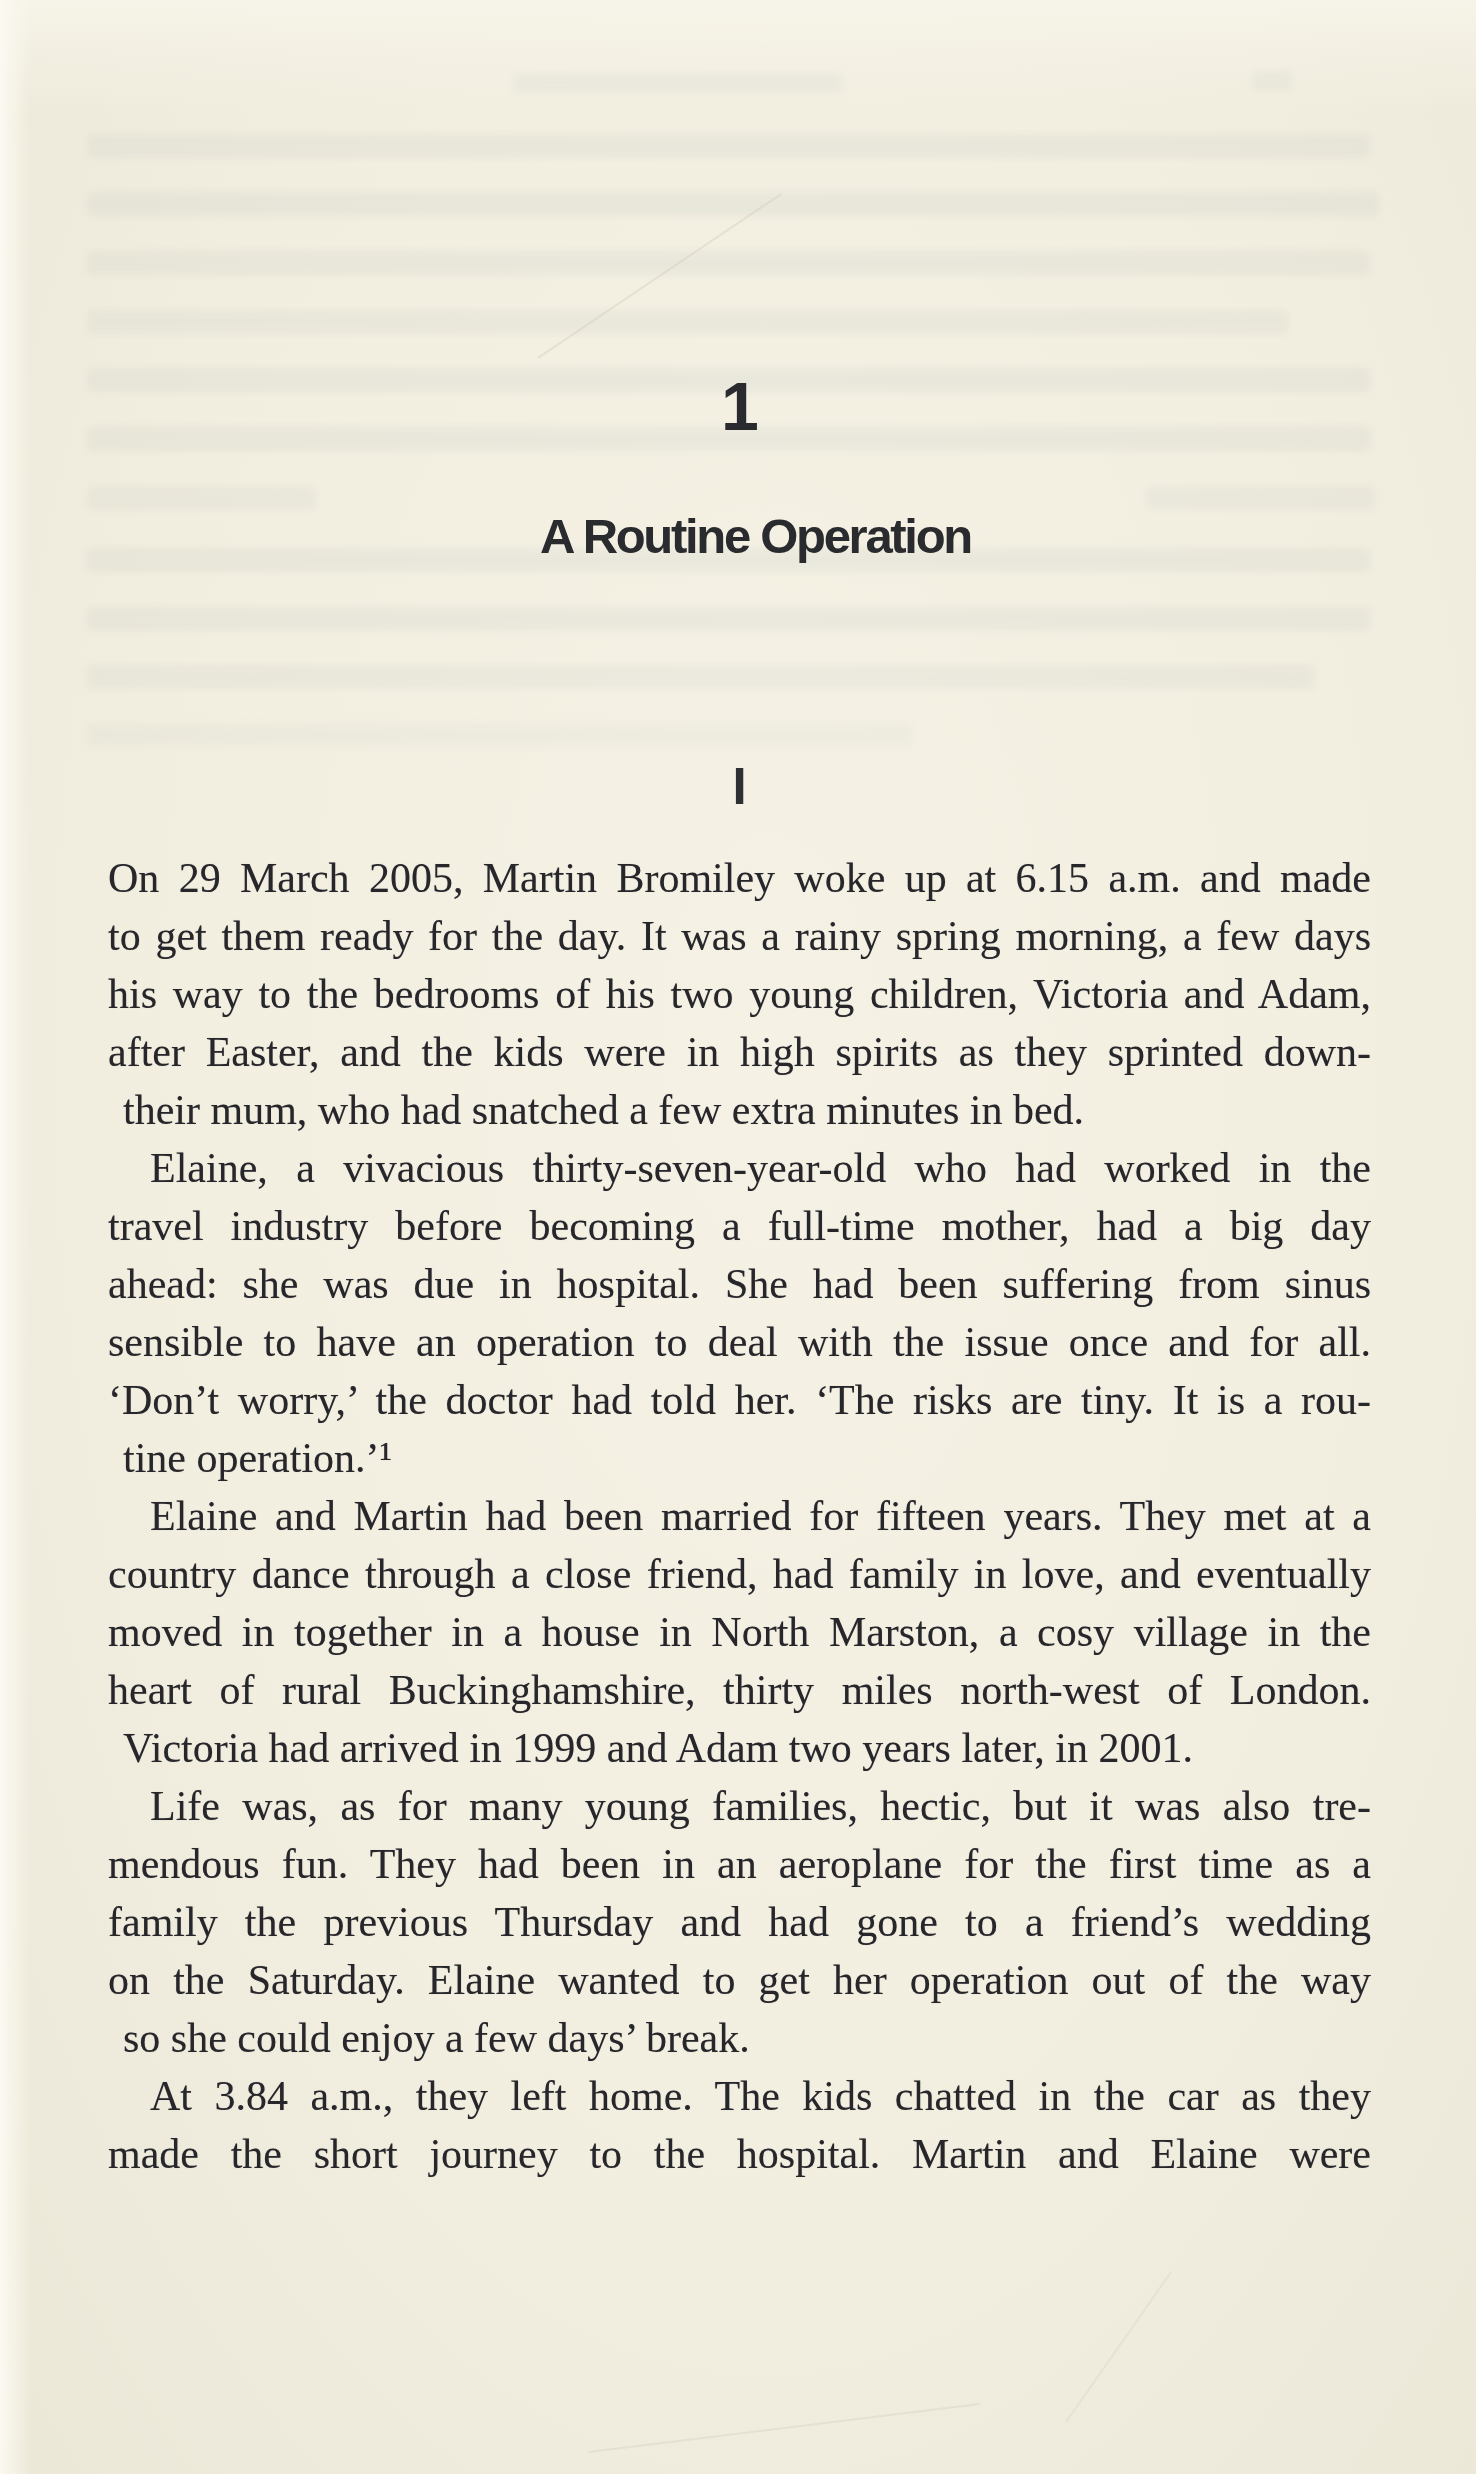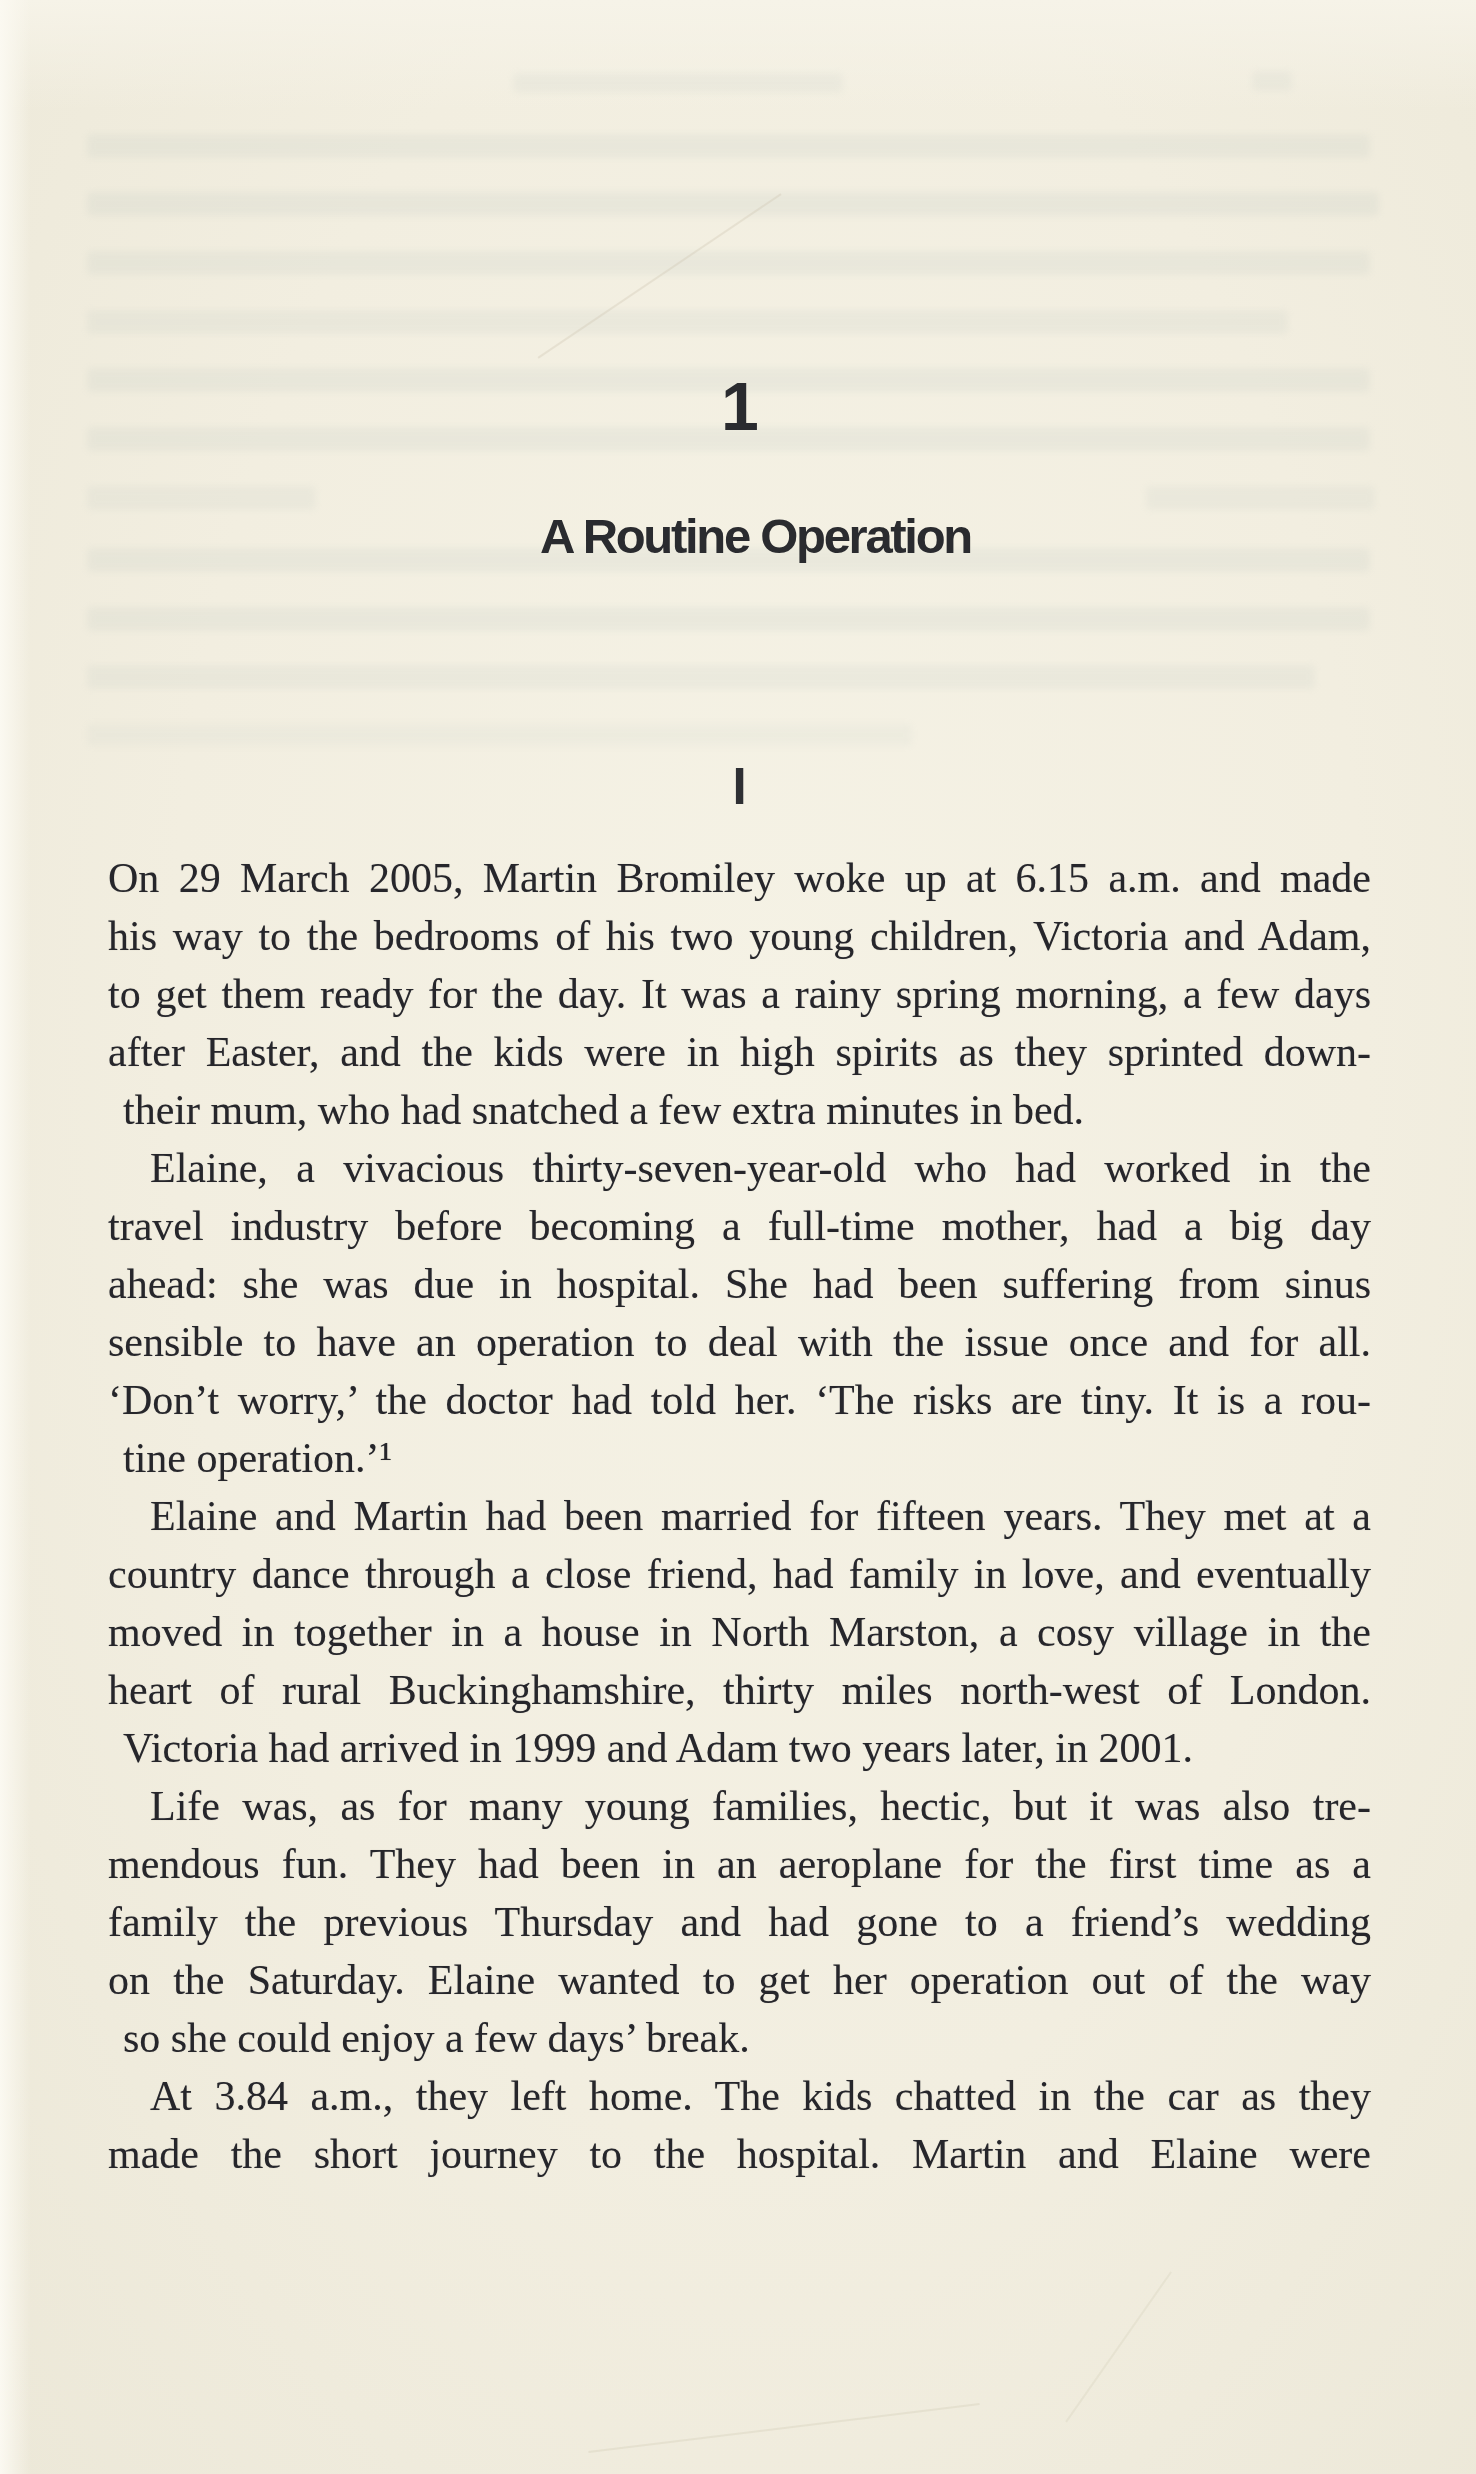--- a/index.html
+++ b/index.html
@@ -127,22 +127,22 @@
   <div class="scratch" style="left:1027px;top:2346px; width:183px; transform:rotate(-55deg); opacity:0.25;"></div>
 
   <div class="chapter-number">1</div>
 
   <h1 class="chapter-title">A Routine Operation</h1>
 
   <div class="section-marker">I</div>
 
   <div class="body-text" id="body-text">
       <div class="line">On 29 March 2005, Martin Bromiley woke up at 6.15 a.m. and made</div>
+      <div class="line">to get them ready for the day. It was a rainy spring morning, a few days</div>
       <div class="line">his way to the bedrooms of his two young children, Victoria and Adam,</div>
-      <div class="line">to get them ready for the day. It was a rainy spring morning, a few days</div>
       <div class="line">after Easter, and the kids were in high spirits as they sprinted down-</div>
       <div class="line last">their mum, who had snatched a few extra minutes in bed.</div>
       <div class="line indent">Elaine, a vivacious thirty-seven-year-old who had worked in the</div>
       <div class="line">travel industry before becoming a full-time mother, had a big day</div>
       <div class="line">ahead: she was due in hospital. She had been suffering from sinus</div>
       <div class="line">sensible to have an operation to deal with the issue once and for all.</div>
       <div class="line">‘Don’t worry,’ the doctor had told her. ‘The risks are tiny. It is a rou-</div>
       <div class="line last">tine operation.’¹</div>
       <div class="line indent">Elaine and Martin had been married for fifteen years. They met at a</div>
       <div class="line">country dance through a close friend, had family in love, and eventually</div>

